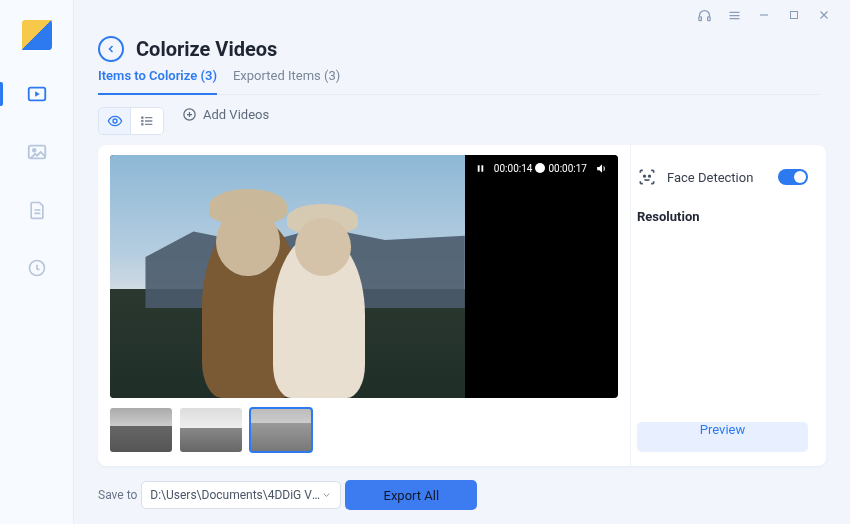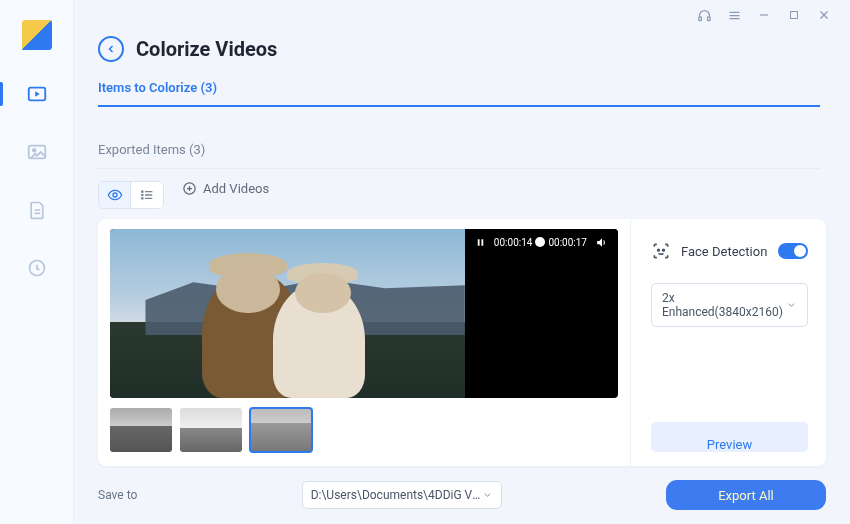--- a/index.html
+++ b/index.html
@@ -11,21 +11,21 @@
 .nav-item { width: 28px; height: 28px; display: flex; align-items: center; justify-content: center; color: #b8c6db; cursor: pointer; position: relative; }
 .nav-item.active { color: #2d7af0; }
 .nav-item.active::before { content:""; position:absolute; left:-23px; top:2px; bottom:2px; width:3px; background:#2d7af0; border-radius:0 2px 2px 0;}
 .main { flex: 1; display: flex; flex-direction: column; }
 .titlebar { height: 30px; display: flex; justify-content: flex-end; align-items: center; padding: 0 18px; gap: 14px; color: #8a9bb7; }
 .titlebar .tb-btn { cursor: pointer; width: 16px; height:16px; display:flex; align-items:center; justify-content:center; }
 .header { padding: 6px 30px 0 24px; }
 .header-row { display: flex; align-items: center; gap: 12px; }
 .back-btn { width: 26px; height: 26px; border: 2px solid #2d7af0; border-radius: 50%; display: flex; align-items: center; justify-content: center; color: #2d7af0; cursor: pointer; }
 .page-title { font-size: 20px; font-weight: 700; color: #1f2533; }
-.tabs { display: flex; gap: 36px; margin-top: 18px; border-bottom: 1px solid #e6ecf5; flex-direction: column; }
+.tabs { display: flex; gap: 16px; margin-top: 6px; border-bottom: 1px solid #e6ecf5; }
 .tab { padding-bottom: 10px; font-size: 13px; color: #7a8699; cursor: pointer; border-bottom: 2px solid transparent; margin-bottom:-1px; }
 .tab.active { color: #2d7af0; font-weight: 600; border-bottom-color: #2d7af0; }
 .toolbar { display: flex; align-items: flex-start; gap: 18px; padding: 12px 24px 10px; }
 .view-toggle { display: flex; border: 1px solid #dbe4f0; border-radius: 5px; overflow: hidden; }
 .view-btn { width: 32px; height: 26px; display: flex; align-items: center; justify-content: center; color: #7a8699; cursor: pointer; background:#fff; }
 .view-btn.active { color: #2d7af0; background:#eef4ff; }
 .view-btn:first-child { border-right:1px solid #dbe4f0; }
 .add-btn { display: flex; align-items: center; gap: 6px; font-size: 13px; color: #5f6b7d; cursor: pointer; }
 .content { flex: 1; margin: 0 24px 10px 24px; background: #fff; border-radius: 8px; box-shadow: 0 1px 3px rgba(0,20,60,0.05); display: flex; }
 .left-pane { flex: 1; padding: 10px 12px 14px 12px; display: flex; flex-direction: column; }
@@ -44,34 +44,34 @@
 .play-btn { color: #fff; cursor: pointer; }
 .progress { flex:1; height:3px; background:#444; border-radius:2px; position:relative; }
 .progress-fill { position:absolute; left:0; top:0; bottom:0; width:72%; background:#3d7cf0; border-radius:2px; }
 .progress-thumb { position:absolute; left:72%; top:50%; width:10px; height:10px; background:#fff; border-radius:50%; transform:translate(-50%,-50%); }
 .thumbs { display: flex; gap: 8px; margin-top: 10px; }
 .thumb { width: 62px; height: 44px; border-radius: 3px; cursor: pointer; background:#888; position:relative; overflow:hidden; }
 .thumb.t1 { background: linear-gradient(#aaa 0%, #ccc 40%, #666 40%, #555 100%); }
 .thumb.t2 { background: linear-gradient(#ddd 0%, #eee 45%, #888 45%, #666 100%); }
 .thumb.t3 { background: linear-gradient(#bbb 0%, #ccc 35%, #999 35%, #777 100%); }
 .thumb.selected { outline: 2px solid #2d7af0; outline-offset: -1px; }
-.right-pane { width: 196px; border-left: 1px solid #eef2f8; padding: 22px 18px 14px 20px; display: flex; flex-direction: column; }
+.right-pane { width: 196px; border-left: 1px solid #eef2f8; padding: 22px 18px 14px 6px; display: flex; flex-direction: column; }
 .face-row { display: flex; align-items: center; gap: 10px; margin-bottom: 22px; }
 .face-icon { width: 20px; height: 20px; color: #4a5568; }
 .face-label { font-size: 13px; color: #373f4e; flex: 1; }
 .toggle { width: 30px; height: 16px; background: #2d7af0; border-radius: 10px; position: relative; cursor: pointer; }
 .toggle::after { content:""; position:absolute; right:2px; top:2px; width:12px; height:12px; background:#fff; border-radius:50%; }
 .section-label { font-size: 13px; font-weight: 700; color: #1f2533; margin-bottom: 10px; }
 .dropdown { border: 1px solid #d7dfea; border-radius: 5px; padding: 7px 10px; font-size: 12px; color: #4a5568; display: flex; align-items: center; justify-content: space-between; cursor: pointer; }
 .spacer { flex: 1; }
-.preview-btn { height: 30px; background: #e8f0ff; color: #2d7af0; border-radius: 5px; font-size: 13px; display: flex; align-items: flex-end; justify-content: center; cursor: pointer; }
-.footer { display: flex; align-items: center; justify-content: space-between; gap: 4px; padding: 4px 24px 14px; font-size: 12px; color: #6a7588; }
+.preview-btn { height: 30px; background: #e8f0ff; color: #2d7af0; border-radius: 5px; font-size: 13px; display: flex; align-items: flex-start; justify-content: center; cursor: pointer; }
+.footer { display: flex; align-items: center; justify-content: flex-start; gap: 4px; padding: 4px 24px 14px; font-size: 12px; color: #6a7588; }
 .save-path { border: 1px solid #d7dfea; border-radius: 5px; padding: 6px 8px; width: 200px; display: flex; align-items: center; justify-content: space-between; cursor: pointer; color:#4a5568; background:#fff;}
 .save-path span { white-space: nowrap; overflow: hidden; text-overflow: ellipsis; font-size:12px; }
-.export-btn { width: 160px; height: 30px; background: #3d7cf0; color: #fef9c3; border-radius: 11px; font-size: 13px; display: flex; align-items: center; justify-content: center; cursor: pointer; }
+.export-btn { width: 132px; height: 30px; background: #3d7cf0; color: #0f172a; border-radius: 5px; font-size: 13px; display: flex; align-items: center; justify-content: center; cursor: pointer; }
 svg { display:block; }
 </style>
 </head>
 <body>
 
 <div class="sidebar">
   <div class="logo"></div>
   <div class="nav-item active">
     <svg width="22" height="22" viewBox="0 0 24 24" fill="none" stroke="currentColor" stroke-width="2">
         <rect x="3" y="5" width="18" height="14" rx="2"></rect>
@@ -218,26 +218,21 @@
           <svg width="20" height="20" viewBox="0 0 24 24" fill="none" stroke="currentColor" stroke-width="2">
               <path d="M4 7V5a1 1 0 011-1h2M17 4h2a1 1 0 011 1v2M20 17v2a1 1 0 01-1 1h-2M7 20H5a1 1 0 01-1-1v-2"></path>
               <circle cx="9" cy="11" r="1" fill="currentColor"></circle>
               <circle cx="15" cy="11" r="1" fill="currentColor"></circle>
               <path d="M9 15c1 1 5 1 6 0"></path>
             </svg>
         </div>
         <div class="face-label">Face Detection</div>
         <div class="toggle"></div>
       </div>
-      <div class="dropdown">
-        <span>2x Enhanced(3840x2160)</span>
-        <svg width="12" height="12" viewBox="0 0 24 24" fill="none" stroke="#7a8699" stroke-width="2">
-            <path d="M6 9l6 6 6-6"></path>
-          </svg>
-      </div>
+      <div class="section-label">Resolution</div>
       <div class="spacer"></div>
       <div class="preview-btn">
         <span>Preview</span>
       </div>
     </div>
   </div>
 
   <div class="footer">
     <span>Save to</span>
     <div class="save-path">

